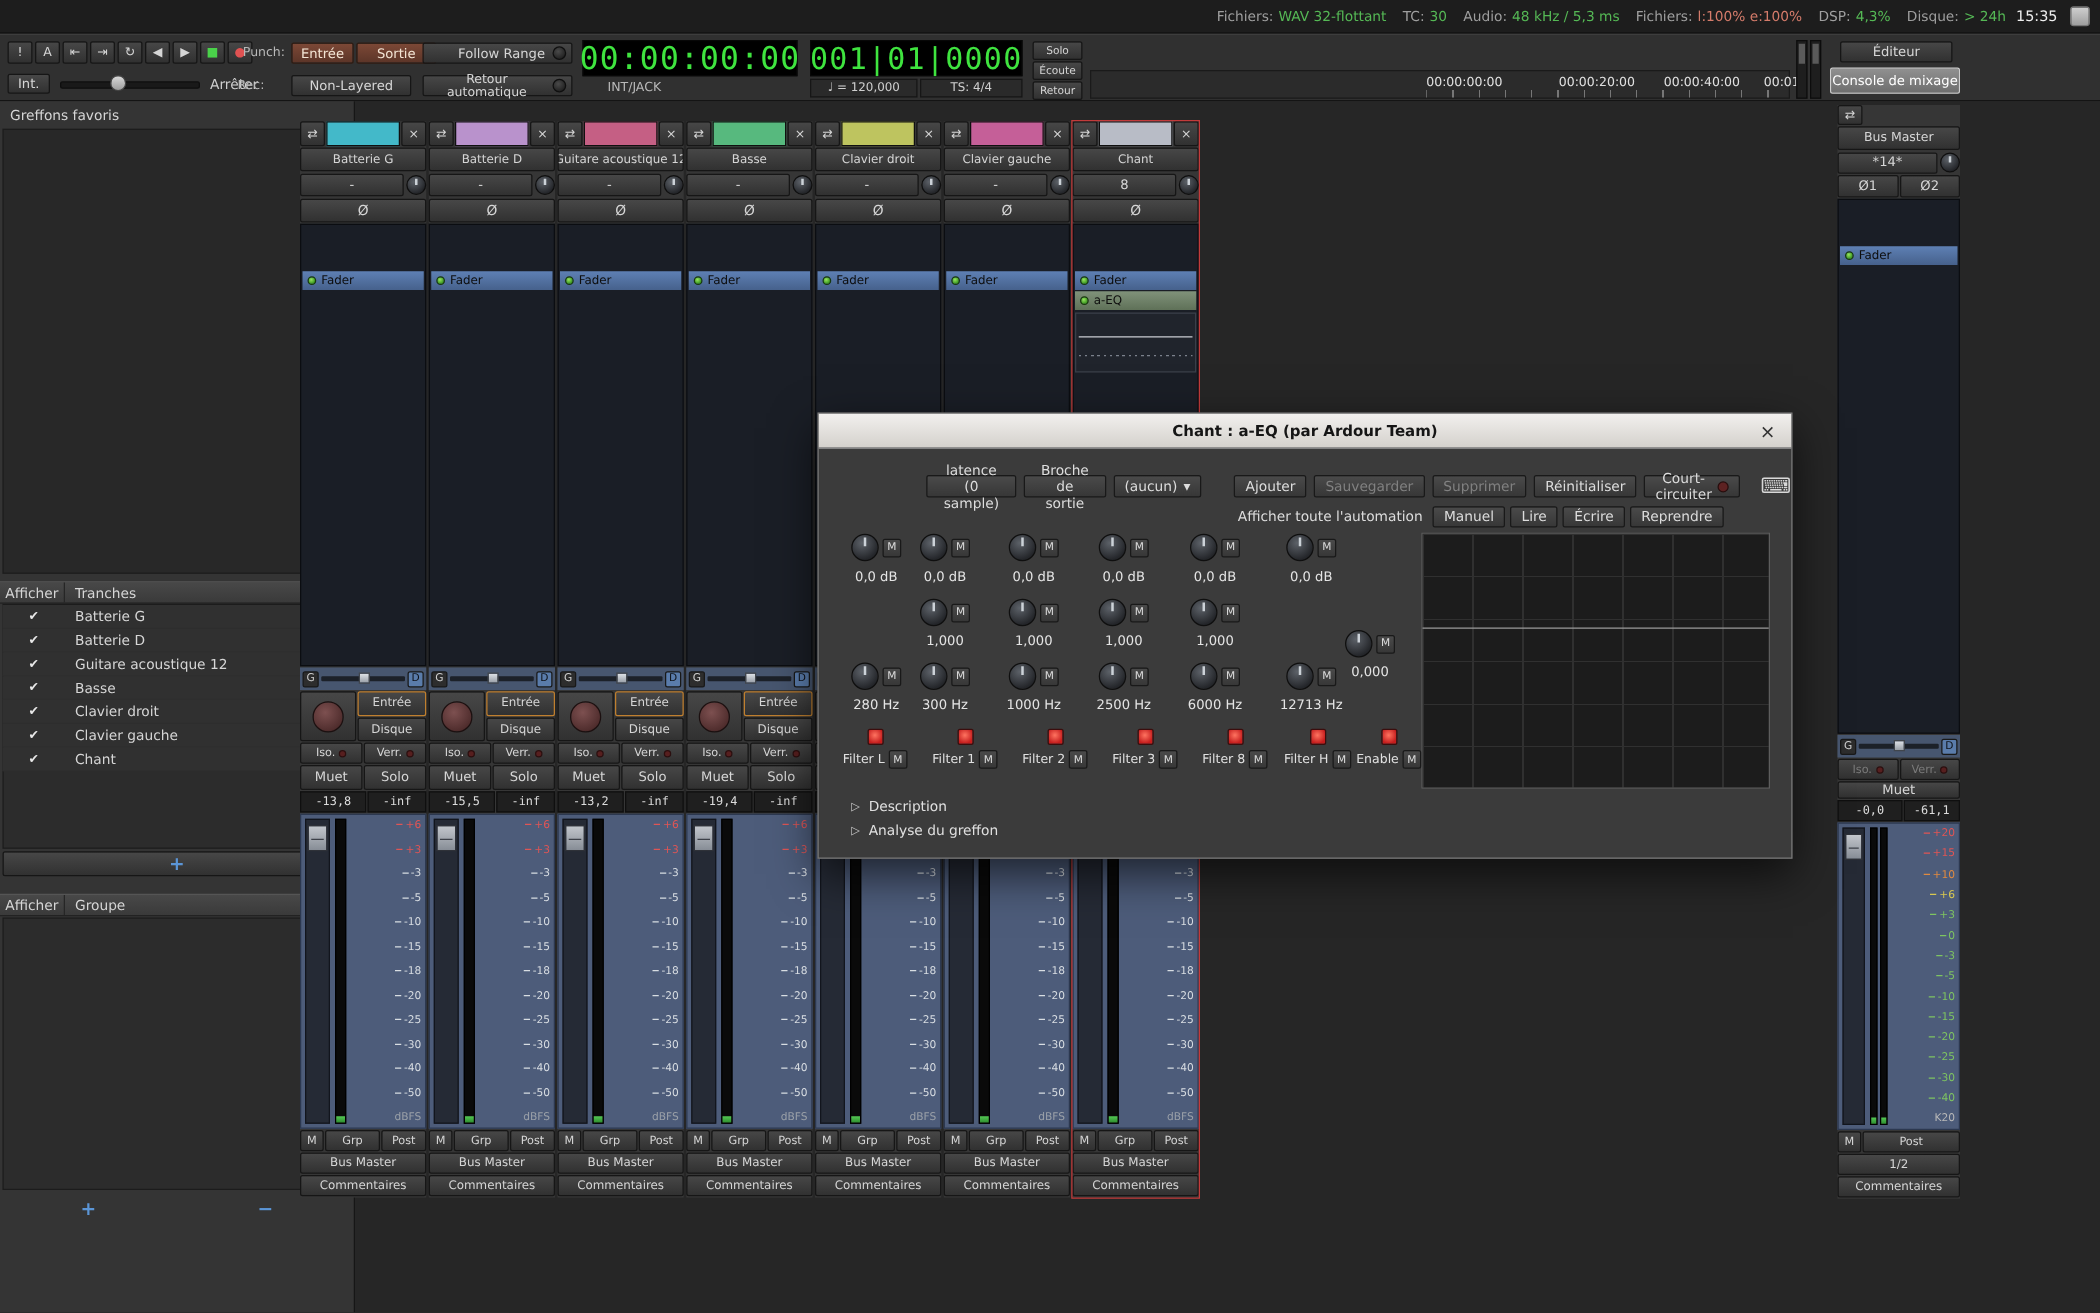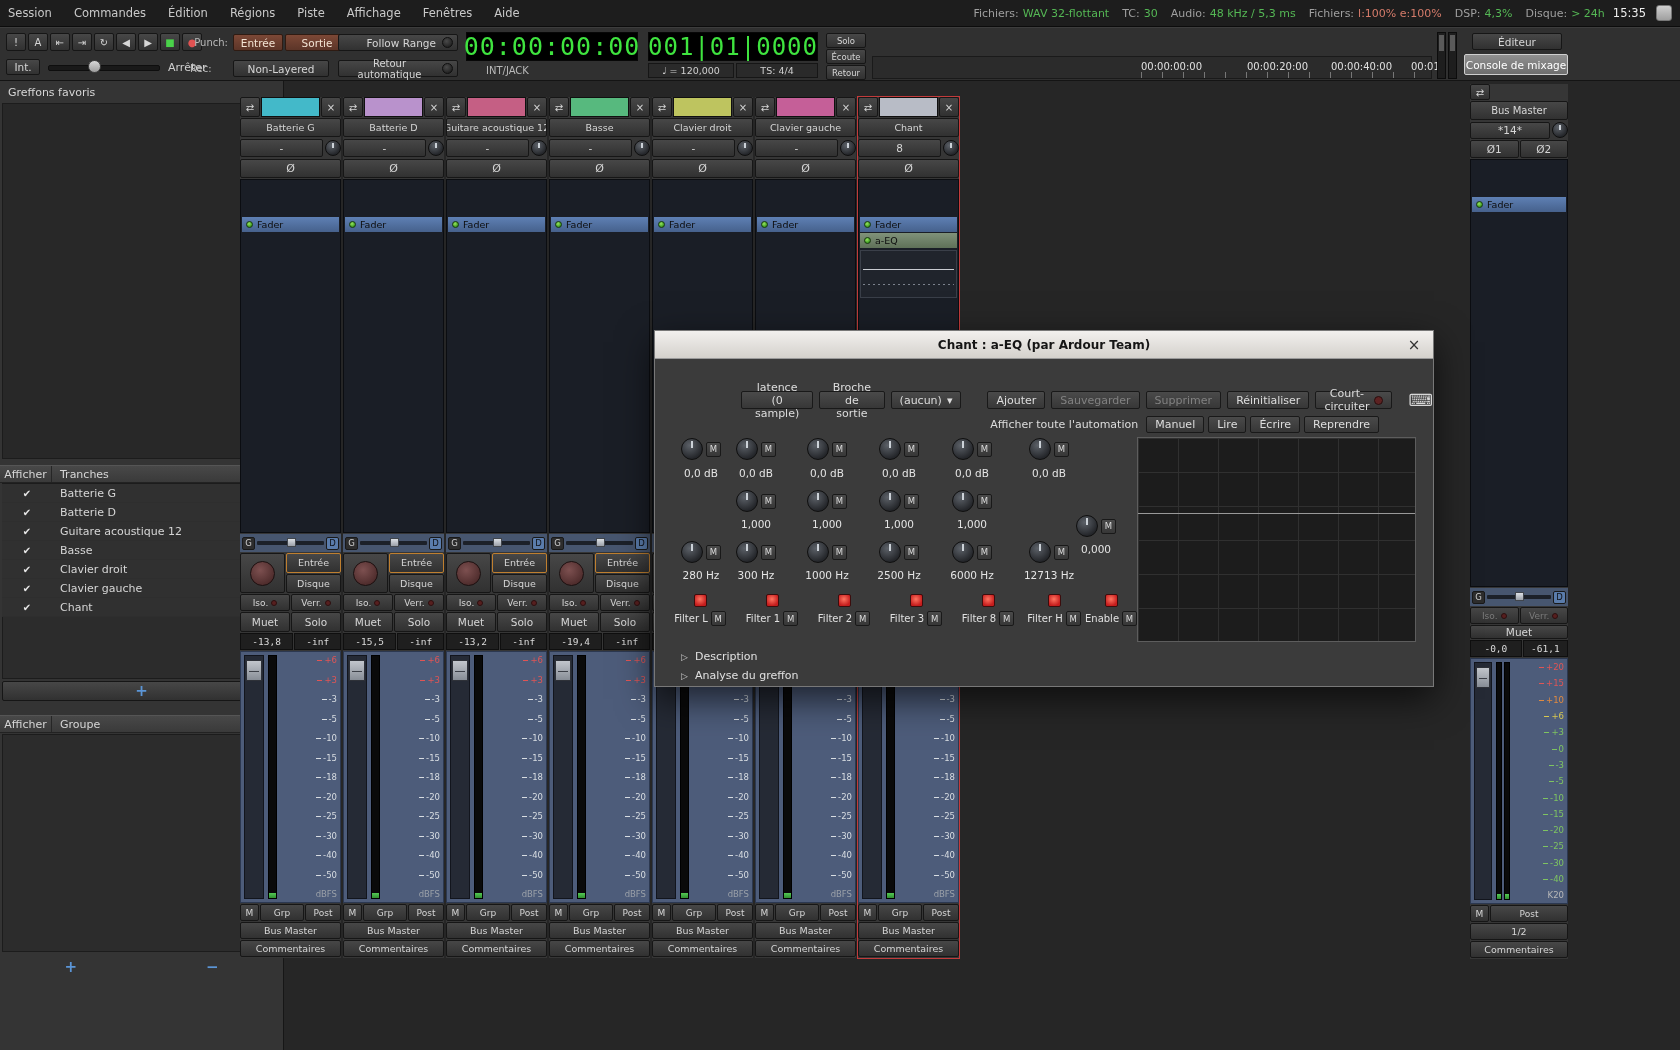--- a/index.html
+++ b/index.html
@@ -164,21 +164,21 @@
   .master .mgp .grp { flex:1; }
 
   
   .dialog { position:absolute; left:654px; top:330px; width:780px; height:357px; background:#3b3b3b;
     border:1px solid #787878; box-shadow:0 12px 34px rgba(0,0,0,0.65); z-index:20; }
   .dlg-title { height:28px; background:linear-gradient(#f2f0ee,#d4d1cc); color:#151515; font-weight:bold;
     font-size:12px; display:flex; align-items:center; justify-content:center; position:relative;
     border-bottom:1px solid #9a9a9a; }
   .dlg-close { position:absolute; right:10px; top:5px; width:18px; height:18px; background:none; border:none;
     color:#333; font-size:15px; display:flex; align-items:center; justify-content:center; }
-  .dlg-body { position:relative; height:328px; font-size:11px; color:#dddddd;margin-top:11px; }
+  .dlg-body { position:relative; height:328px; font-size:11px; color:#dddddd; }
   .dlg-toolbar { position:absolute; left:86px; top:20px; display:flex; gap:6px; align-items:center; }
   .db { height:18px; padding:0 8px; background:linear-gradient(#4a4a4a,#373737); border:1px solid #191919;
     color:#dddddd; font-size:11px; border-radius:2px; display:flex; align-items:center; gap:5px; }
   .db.disabled { color:#818181; }
   .bypass-led { width:9px; height:9px; border-radius:50%; background:#5d2222; border:1px solid #270e0e; flex:none; }
   .kbd-icon { font-size:17px; color:#d8d8d8; margin-left:10px; }
   .dlg-autorow { position:absolute; right:54px; top:46px; display:flex; gap:4px; align-items:center; }
   .dlg-autorow .db { height:17px; }
   .dlg-autorow .autolabel { margin-right:4px; }
   .kcell { position:absolute; width:64px; height:24px; display:flex; align-items:center; justify-content:center; gap:3px; }
@@ -196,30 +196,20 @@
   .eq-graph::after { content:""; position:absolute; left:0; right:0; top:37%; height:1px; background:#999; }
   .expander { position:absolute; left:26px; display:flex; gap:7px; align-items:center; font-size:11px; color:#e0e0e0; }
   .tri { font-size:9px; color:#c8c8c8; }
 </style>
 </head>
 <body>
 
 <div id="app">
 
   <header class="menubar">
-    <nav id="menu-items">
-        <span>Session</span>
-        <span>Commandes</span>
-        <span>Édition</span>
-        <span>Régions</span>
-        <span>Piste</span>
-        <span>Affichage</span>
-        <span>Fenêtres</span>
-        <span>Aide</span>
-      </nav>
     <div id="status-items">
         <span><span class="status-label">Fichiers:</span><span style="color: rgb(85, 184, 85);">WAV 32-flottant</span></span>
         <span><span class="status-label">TC:</span><span style="color: rgb(85, 184, 85);">30</span></span>
         <span><span class="status-label">Audio:</span><span style="color: rgb(85, 184, 85);">48 kHz / 5,3 ms</span></span>
         <span><span class="status-label">Fichiers:</span><span style="color: rgb(212, 123, 106);">l:100% e:100%</span></span>
         <span><span class="status-label">DSP:</span><span style="color: rgb(85, 184, 85);">4,3%</span></span>
         <span><span class="status-label">Disque:</span><span style="color: rgb(85, 184, 85);">&gt; 24h</span></span>
       </div>
     <span class="menubar-clock">15:35</span>
     <span class="grip"></span>

